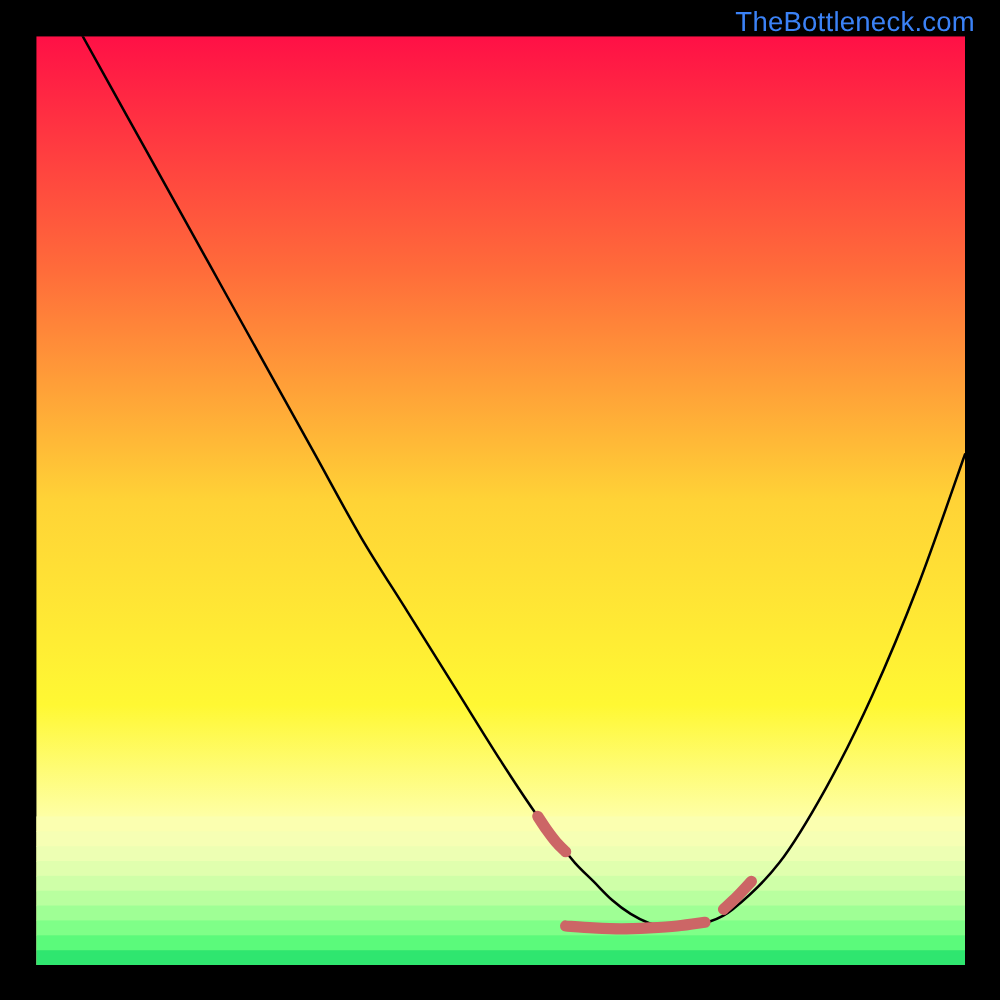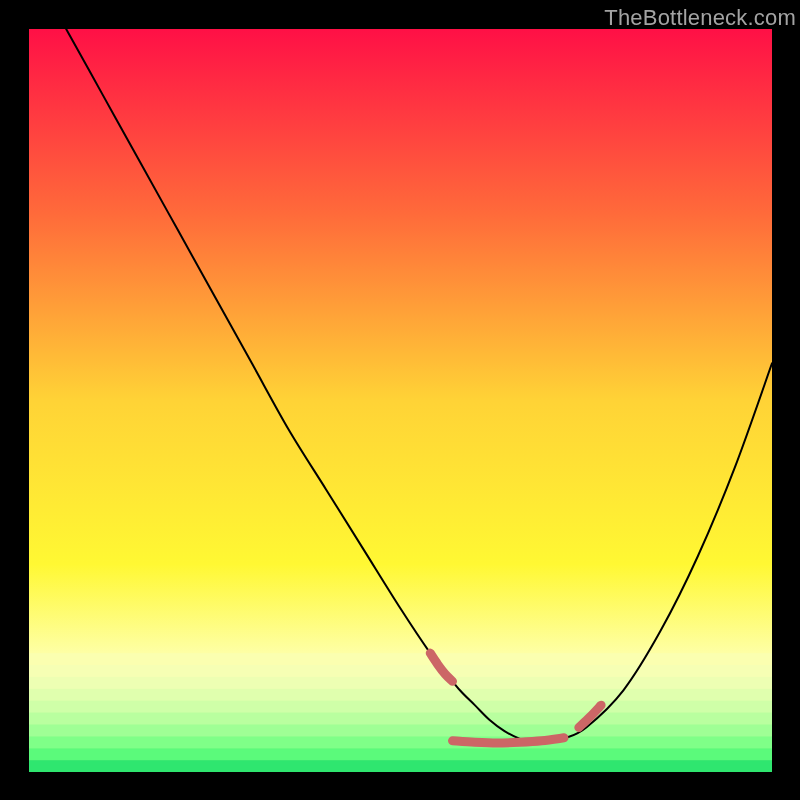--- a/index.html
+++ b/index.html
@@ -7,22 +7,22 @@
     width: 800px;
     height: 800px;
     background: #000;
     font-family: Arial, Helvetica, sans-serif;
     position: relative;
     overflow: hidden;
   }
   .watermark {
     position: absolute;
     top: 5px;
-    right: 4px;
-    color: #a3a3a3;
+    right: 20px;
+    color: #3b82f6;
     font-size: 22px;
     font-weight: 500;
     letter-spacing: 0.2px;
     z-index: 5;
   }
   .plot {
     position: absolute;
     left: 29px;
     top: 29px;
     width: 743px;

